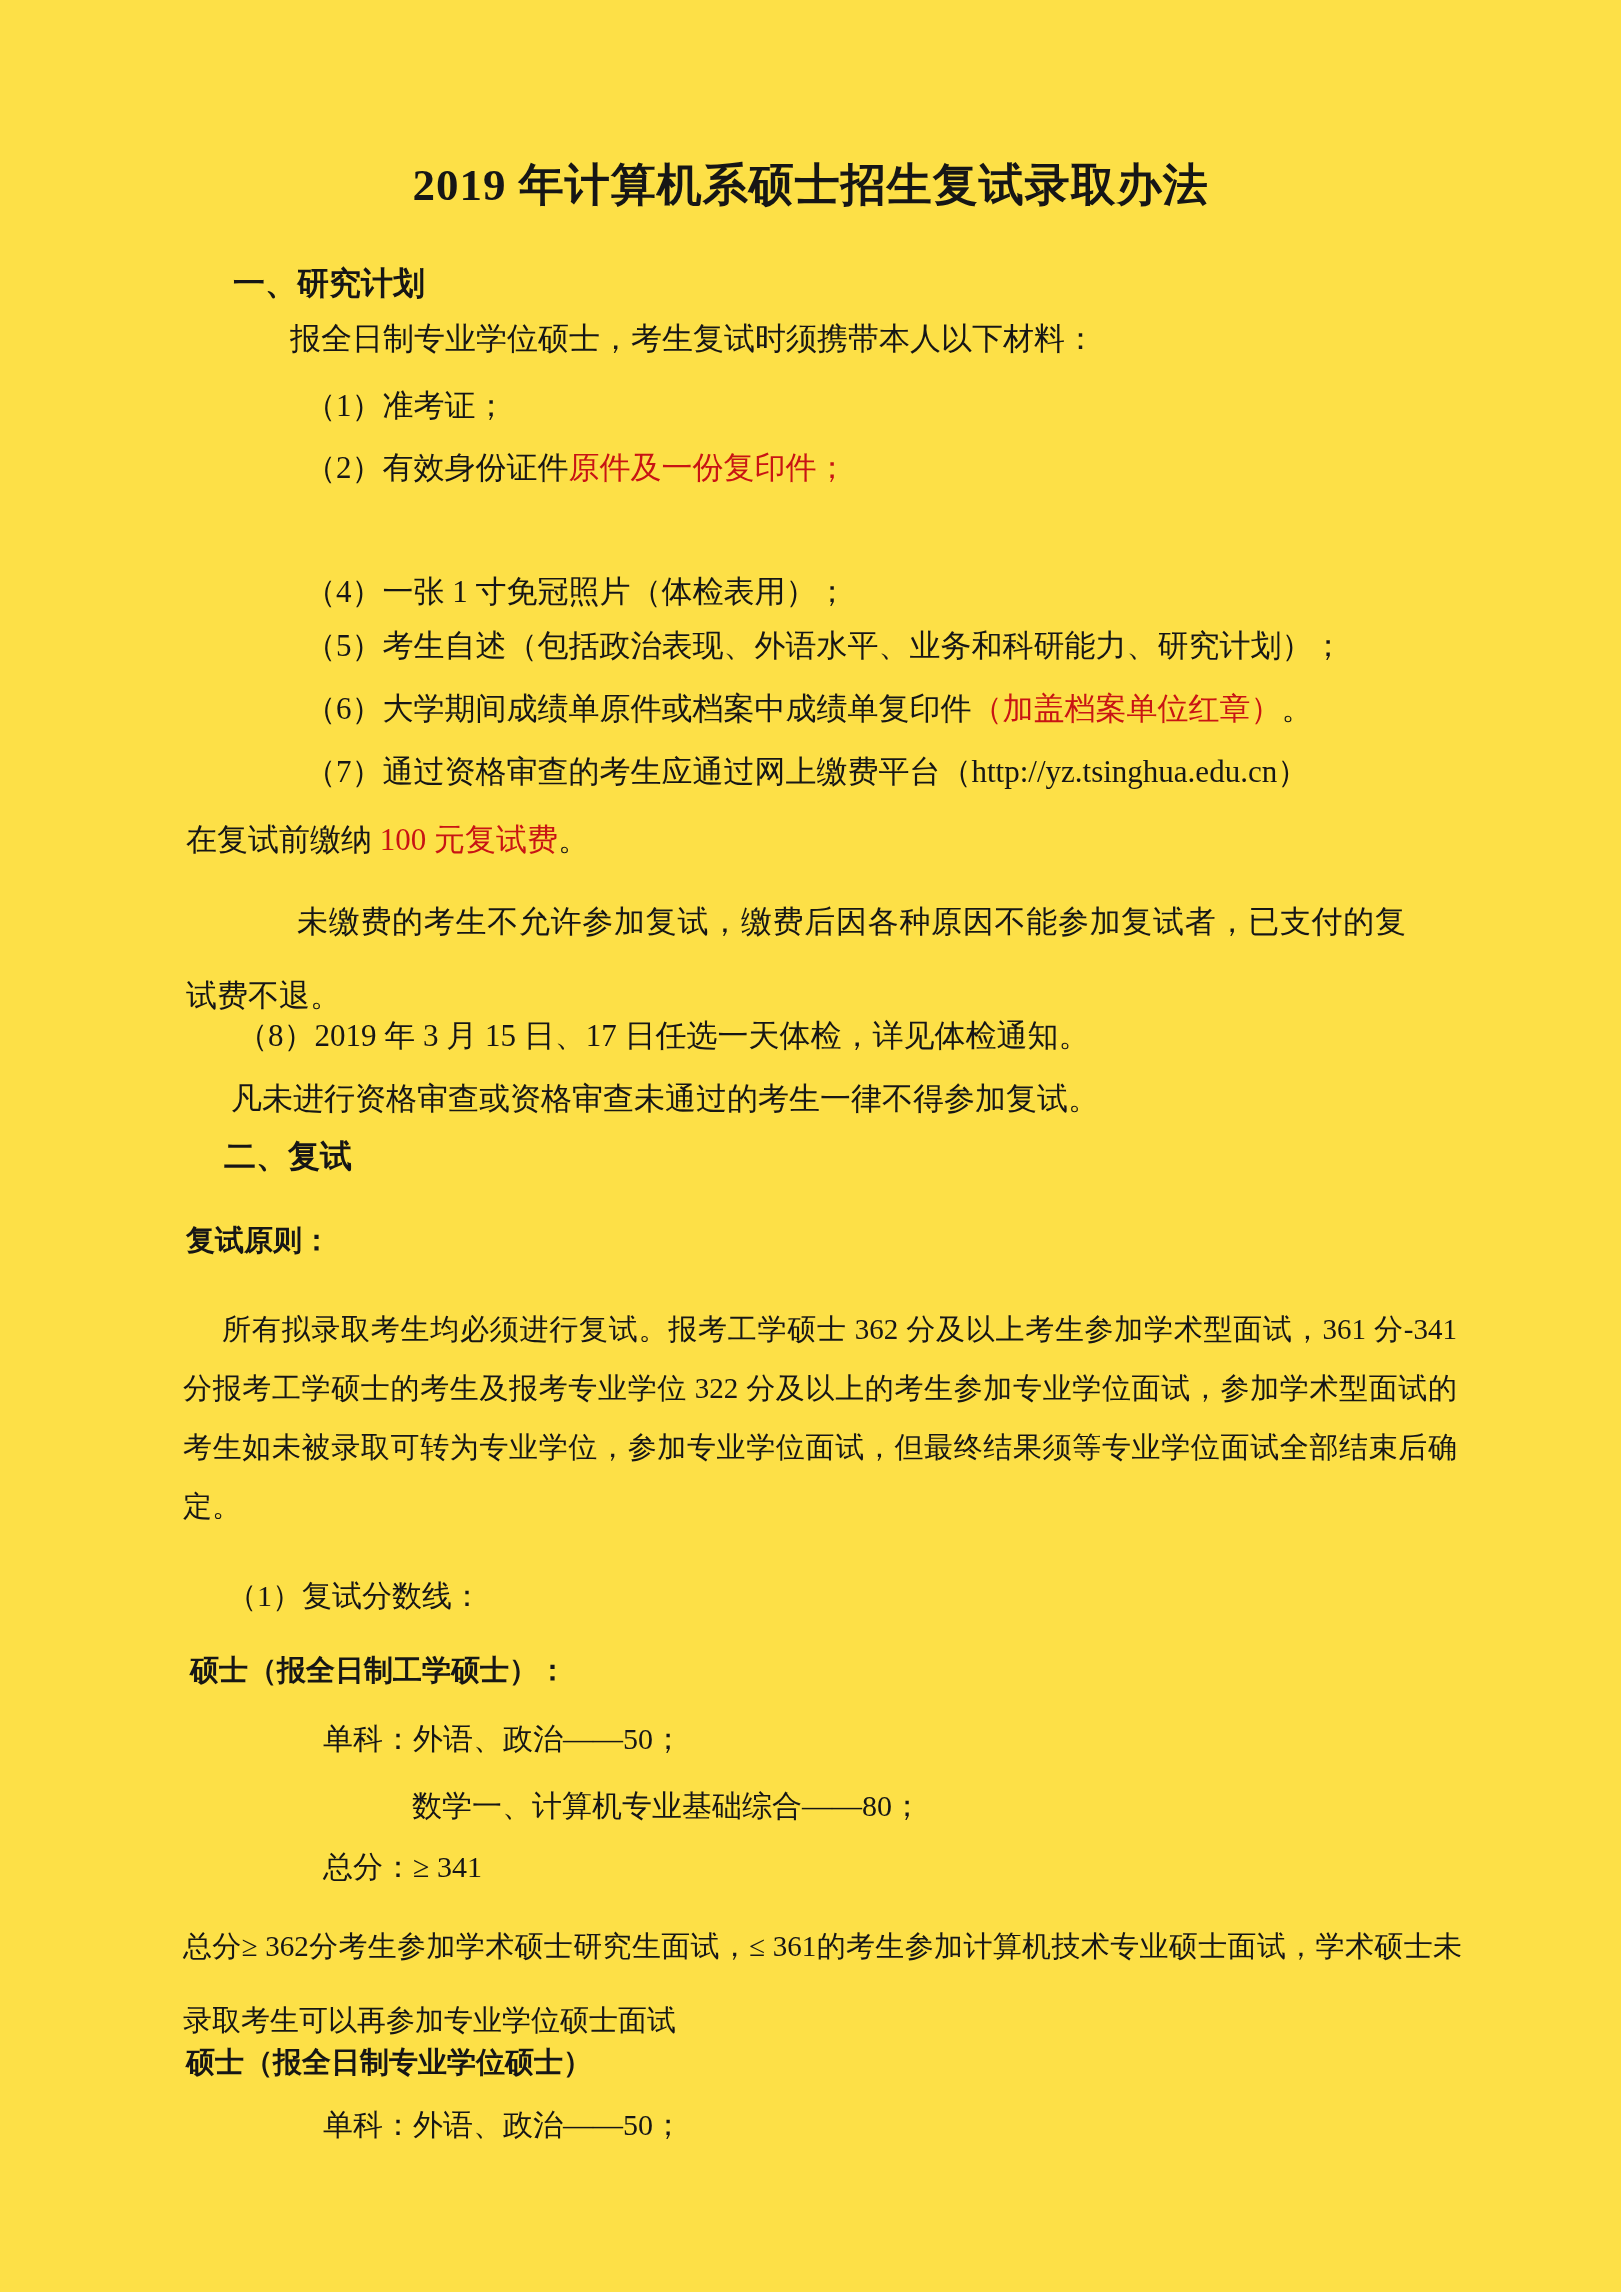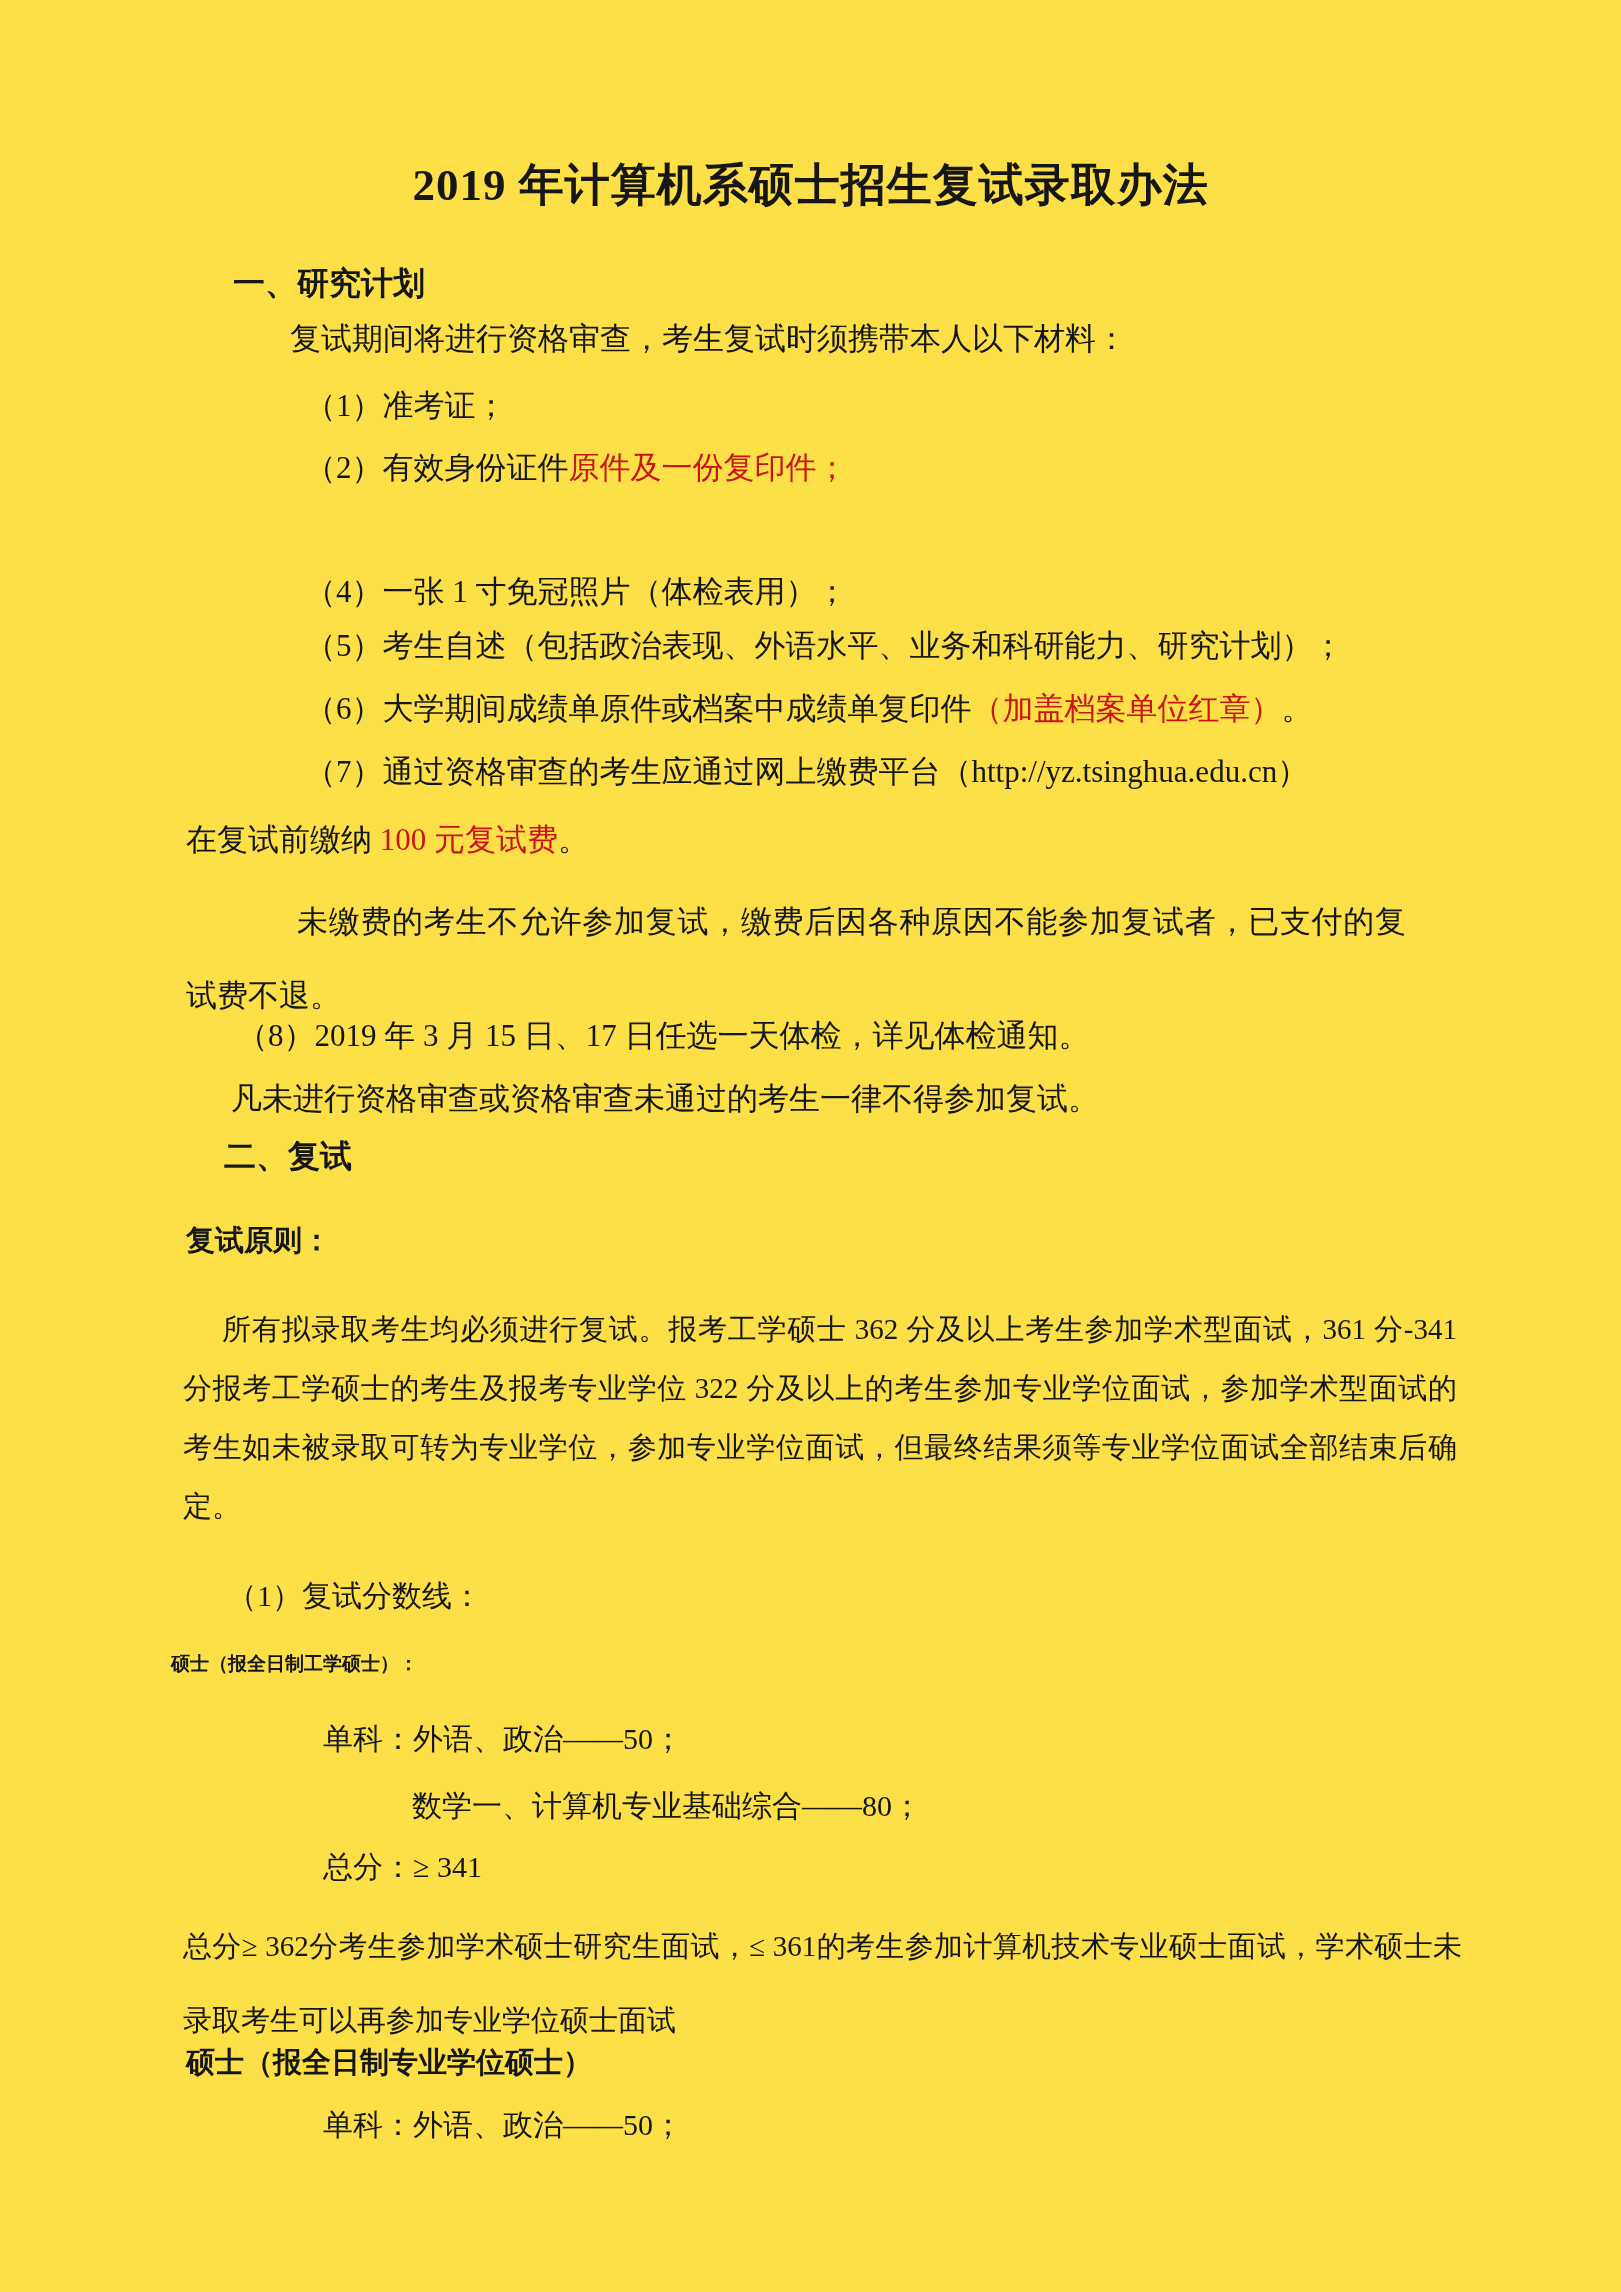--- a/index.html
+++ b/index.html
@@ -38,38 +38,38 @@
   .it7      { left: 305px;  top: 754px; }
   .fee      { left: 186px;  top: 822px; }
   .unpaid   { left: 186px;  top: 885px;  width: 1220px; text-indent: 111px; line-height: 74px; }
   .it8      { left: 237px;  top: 1018px; }
   .noreview { left: 231px;  top: 1081px; }
   .h-sec2   { left: 224px;  top: 1138px; font-size: 32px; }
   .plabel   { left: 186px;  top: 1223px; font-size: 29px; }
   .ppara    { left: 183px;  top: 1300px; width: 1274px; text-indent: 39px; font-size: 29px; line-height: 59px; }
   .must     { left: 234px;  top: 1519px; font-size: 30px; }
   .scoreln  { left: 227px;  top: 1578px; font-size: 30px; }
-  .engh     { left: 171px;  top: 1653px; font-size: 19px; }
+  .engh     { left: 190px;  top: 1653px; font-size: 29px; }
   .engs     { left: 323px;  top: 1721px; font-size: 30px; }
   .engm     { left: 412px;  top: 1788px; font-size: 30px; }
   .engt     { left: 323px;  top: 1849px; font-size: 30px; }
   .engnote  { left: 183px;  top: 1909px; width: 1279px; font-size: 29px; line-height: 74px; }
   .profh    { left: 186px;  top: 2045px; font-size: 29px; }
   .profs    { left: 323px;  top: 2107px; font-size: 30px; }
 </style>
 </head>
 <body>
 
 <div class="page">
 
   <div class="doc-title">2019 年计算机系硕士招生复试录取办法</div>
 
   <div class="line bold h-sec1">一、研究计划</div>
 
-  <div class="line intro">复试期间将进行资格审查，考生复试时须携带本人以下材料：</div>
+  <div class="line intro">报全日制专业学位硕士，考生复试时须携带本人以下材料：</div>
 
   <div class="line it1">（1）准考证；</div>
 
   <div class="line it2"><span>（2）有效身份证件</span><span class="red">原件及一份复印件；</span></div>
 
 
   <div class="line it4">（4）一张 1 寸免冠照片（体检表用）；</div>
 
   <div class="line it5">（5）考生自述（包括政治表现、外语水平、业务和科研能力、研究计划）；</div>
 

